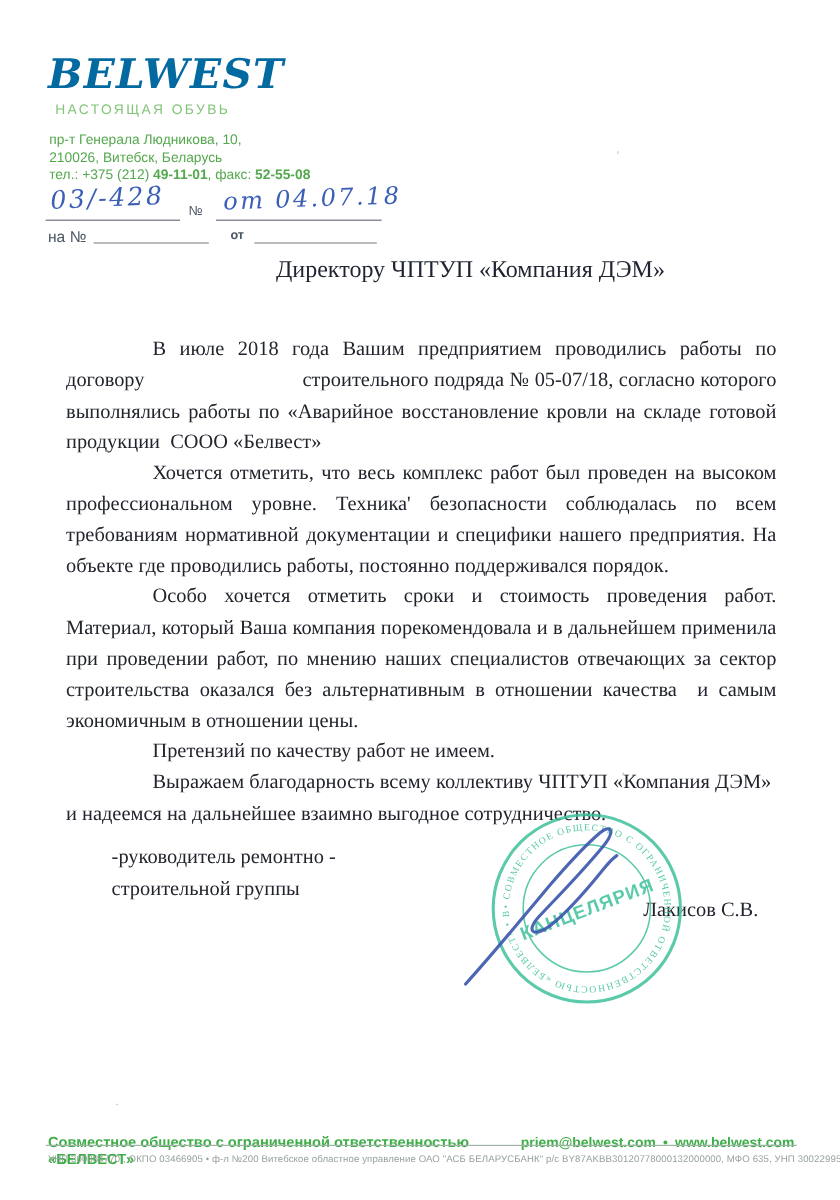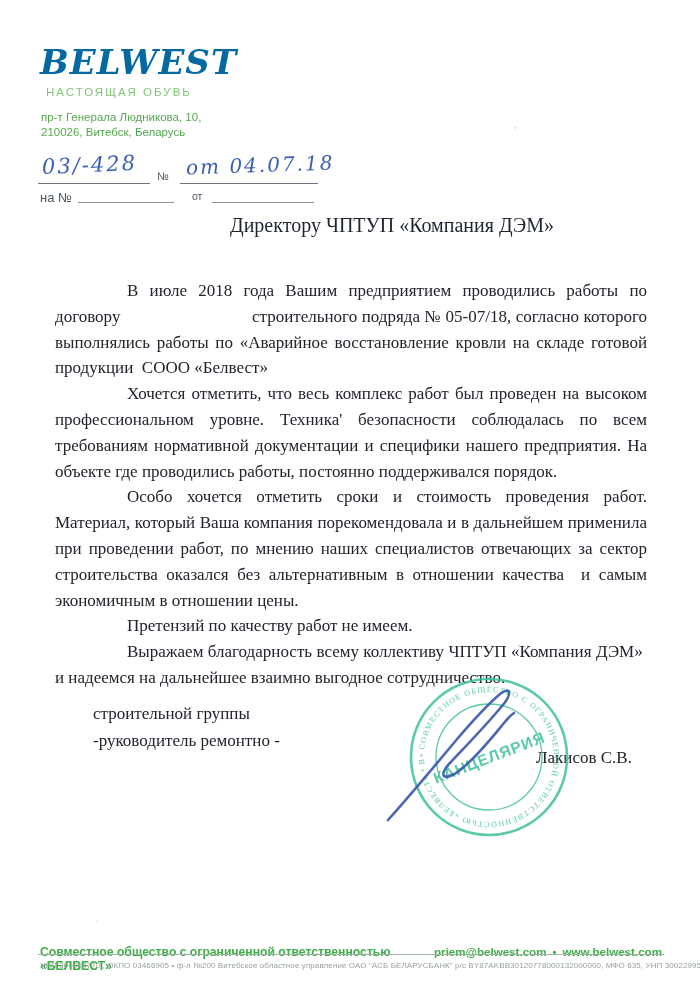--- a/index.html
+++ b/index.html
@@ -54,21 +54,21 @@
     font-family:"Liberation Sans", sans-serif;
     font-size:11px;color:#4b5563;
   }
   .ref2{
     position:absolute;left:40px;top:190px;
     font-family:"Liberation Sans", sans-serif;
     font-size:13px;color:#4b5563;
   }
   .ref2-ot{position:absolute;left:192px;top:190px;
     font-family:"Liberation Sans", sans-serif;
-    font-size:10.5px;color:#4b5563;}
+    font-size:10.5px;color:#4b5563;font-weight:bold;}
   .ul-3{left:78px;top:202px;width:96px;border-bottom:1px solid #8b9096;}
   .ul-4{left:212px;top:202px;width:102px;border-bottom:1px solid #8b9096;}
 
   
   .recipient{
     position:absolute;left:230px;top:214px;
     font-size:20px;color:#1f2430;
   }
   .body-text{
     position:absolute;left:55px;top:278px;width:592px;
@@ -116,20 +116,21 @@
 </head>
 <body>
 
 <div class="page">
 
   <div class="logo">BELWEST</div>
   <div class="tagline">НАСТОЯЩАЯ ОБУВЬ</div>
   <div class="addr">
     <div>пр-т Генерала Людникова, 10,</div>
     <div>210026, Витебск, Беларусь</div>
+    <div><span>тел.: +375 (212) </span><span class="b">49-11-01</span><span>, факс: </span><span class="b">52-55-08</span></div>
   </div>
 
   <div class="hw hw-num">03/-428</div>
   <div class="no-sign">№</div>
   <div class="hw hw-date">от 04.07.18</div>
   <div class="uline ul-1"></div>
   <div class="uline ul-2"></div>
 
   <div class="ref2">на №</div>
   <div class="uline ul-3"></div>
@@ -140,22 +141,22 @@
 
   <div class="body-text">
     <p>В июле 2018 года Вашим предприятием проводились работы по договору&nbsp;&nbsp;&nbsp;&nbsp;&nbsp;&nbsp;&nbsp;&nbsp;&nbsp;&nbsp;&nbsp;&nbsp;&nbsp;&nbsp;&nbsp;&nbsp;&nbsp;&nbsp;&nbsp;&nbsp;&nbsp;&nbsp;&nbsp;&nbsp;&nbsp;&nbsp;&nbsp;&nbsp; строительного подряда № 05-07/18, согласно которого выполнялись работы по «Аварийное восстановление кровли на складе готовой продукции&nbsp; СООО «Белвест»</p>
     <p>Хочется отметить, что весь комплекс работ был проведен на высоком профессиональном уровне. Техника' безопасности соблюдалась по всем требованиям нормативной документации и специфики нашего предприятия. На объекте где проводились работы, постоянно поддерживался порядок.</p>
     <p>Особо хочется отметить сроки и стоимость проведения работ. Материал, который Ваша компания порекомендовала и в дальнейшем применила при проведении работ, по мнению наших специалистов отвечающих за сектор строительства оказался без альтернативным в отношении качества&nbsp; и самым экономичным в отношении цены.</p>
     <p>Претензий по качеству работ не имеем.</p>
     <p>Выражаем благодарность всему коллективу ЧПТУП «Компания ДЭМ»&nbsp; и надеемся на дальнейшее взаимно выгодное сотрудничество.</p>
   </div>
 
   <div class="sig-title">
+    <div>-руководитель ремонтно -</div>
     <div>строительной группы</div>
-    <div>-руководитель ремонтно -</div>
   </div>
   <div class="sig-name">Лакисов С.В.</div>
 
   <svg class="stamp" viewBox="0 0 166 166">
     <circle cx="83" cy="83" r="78" fill="none" stroke-width="2.6" stroke="#3fc19c"></circle>
     <circle cx="83" cy="83" r="53" fill="none" stroke-width="1.3" stroke="#3fc19c"></circle>
     <path id="stampRing" d="M 83 83 m -65 0 a 65 65 0 1 1 130 0 a 65 65 0 1 1 -130 0" fill="none"></path>
     <text font-size="8" letter-spacing="1.2" fill="#3fc19c">
       <textPath href="#stampRing">• СОВМЕСТНОЕ ОБЩЕСТВО С ОГРАНИЧЕННОЙ ОТВЕТСТВЕННОСТЬЮ «БЕЛВЕСТ» • ВИТЕБСК, БЕЛАРУСЬ</textPath>
     </text>

